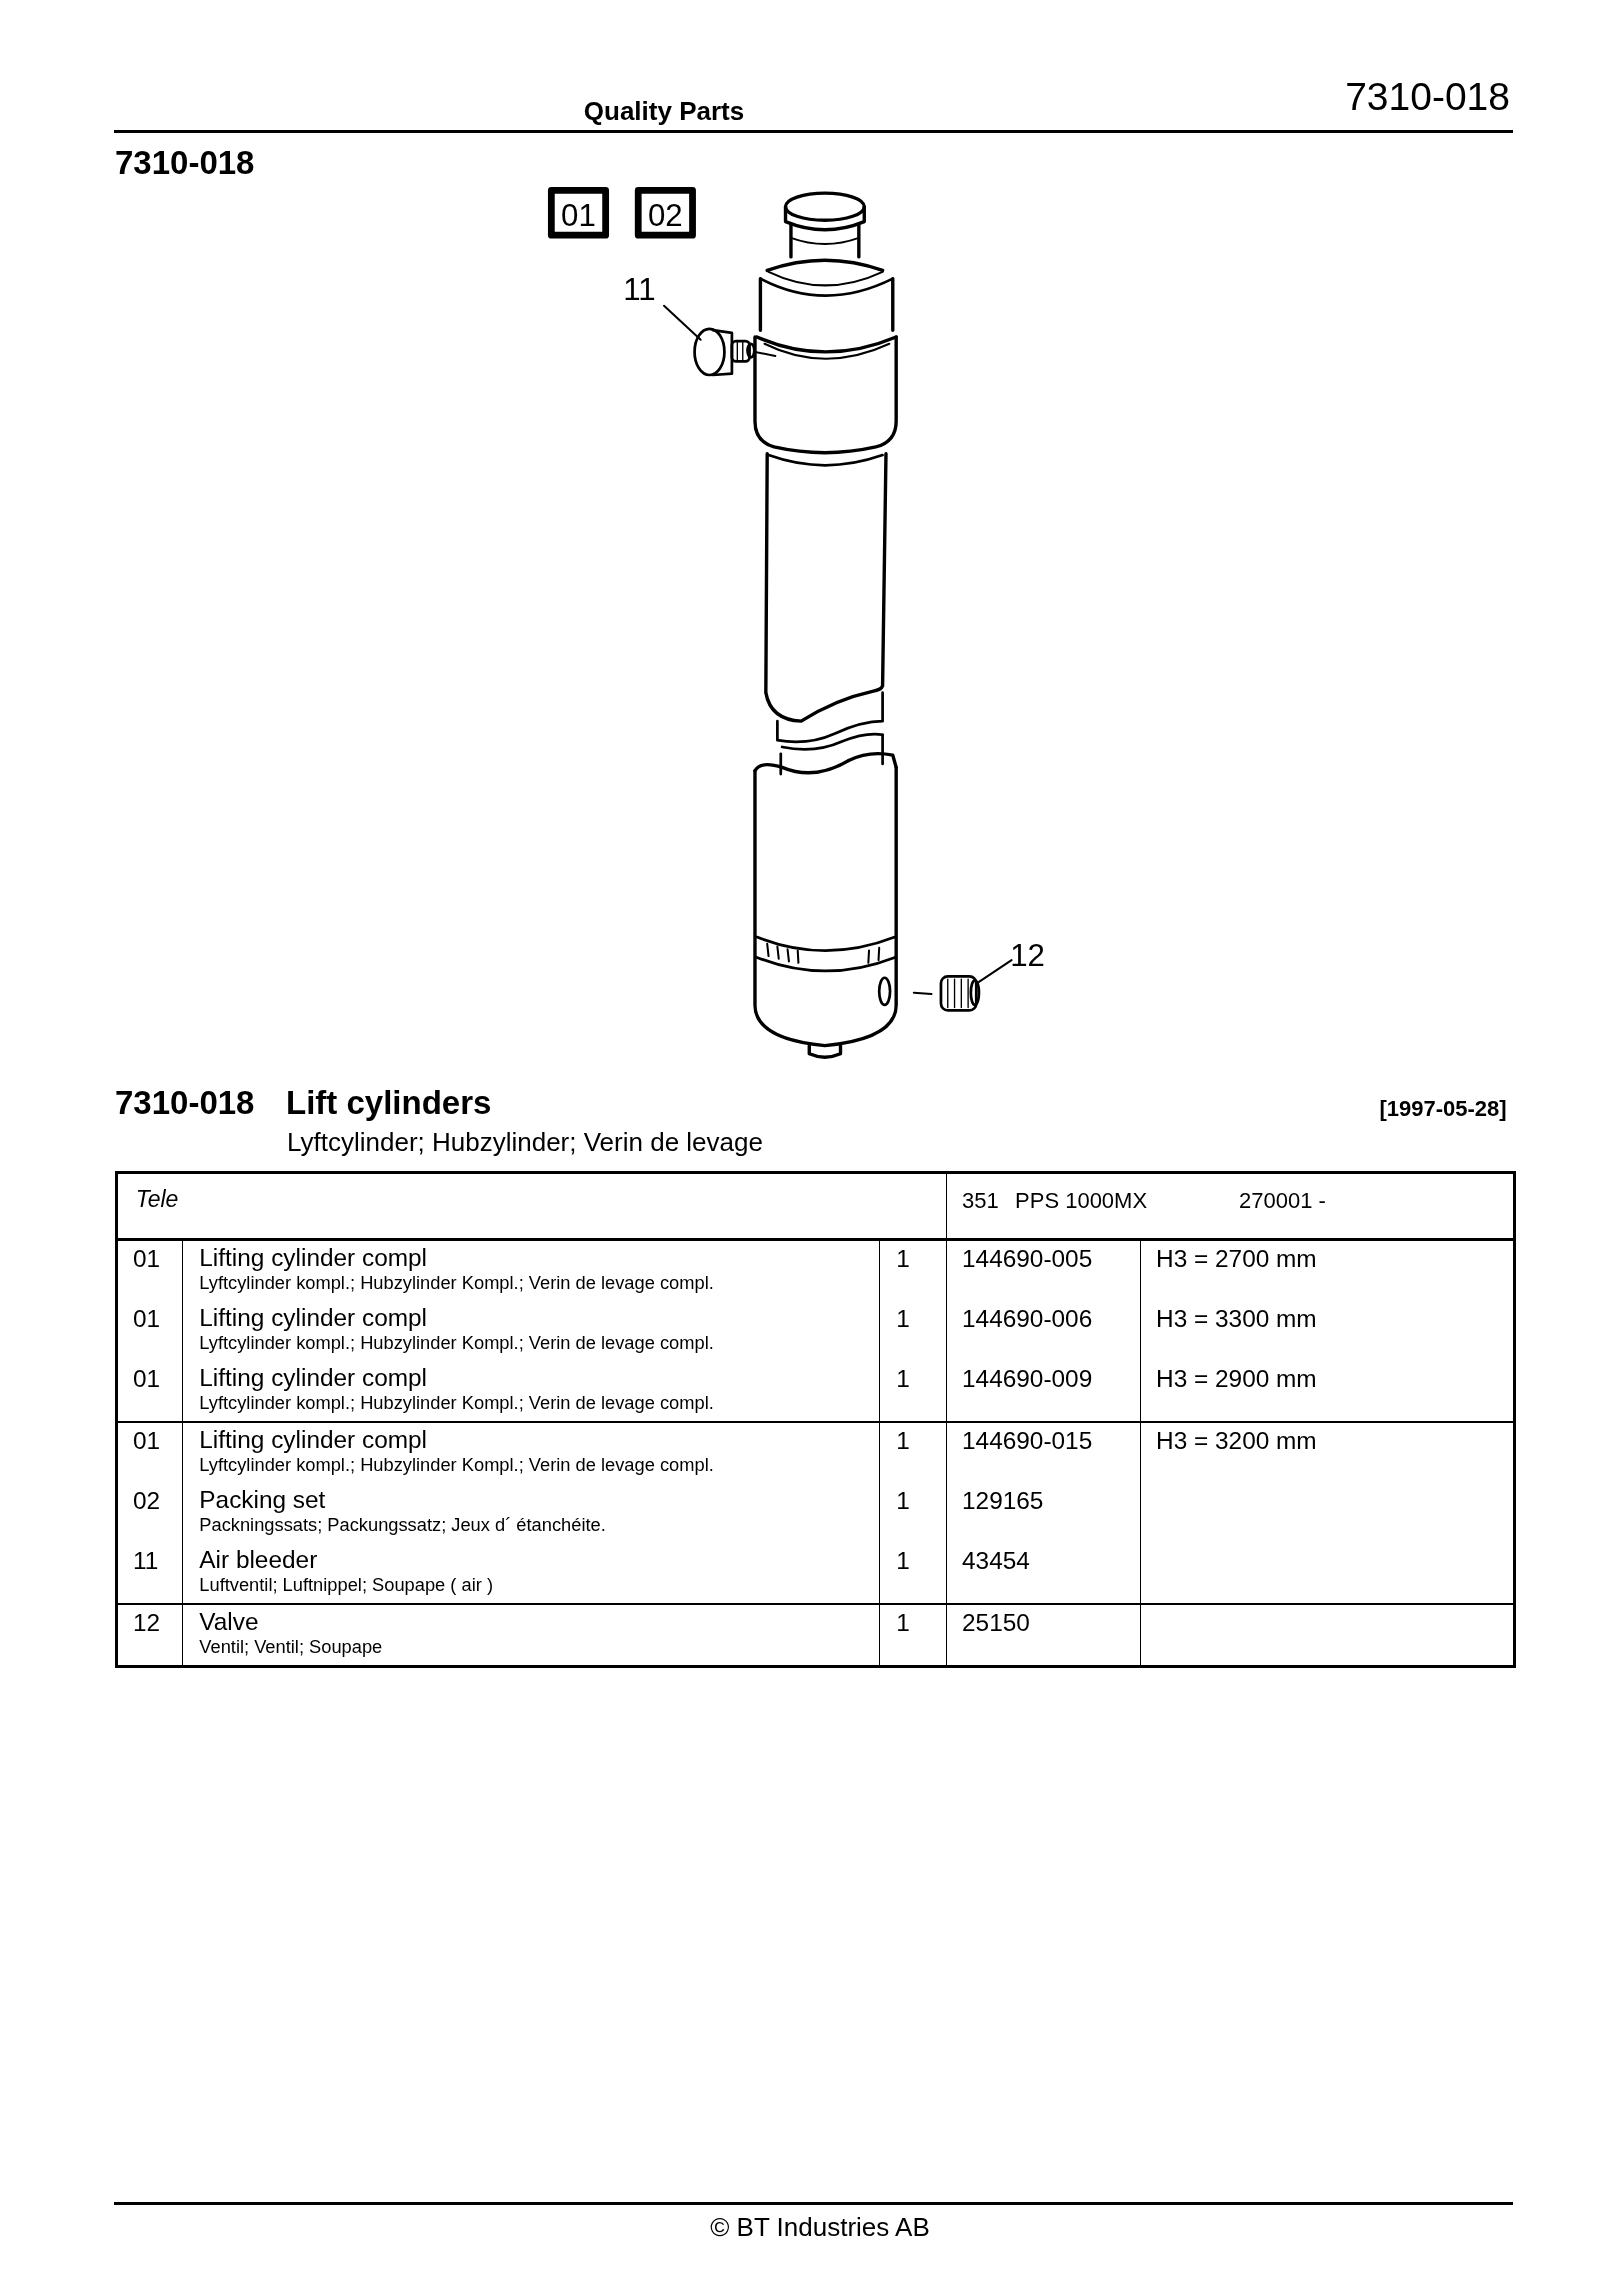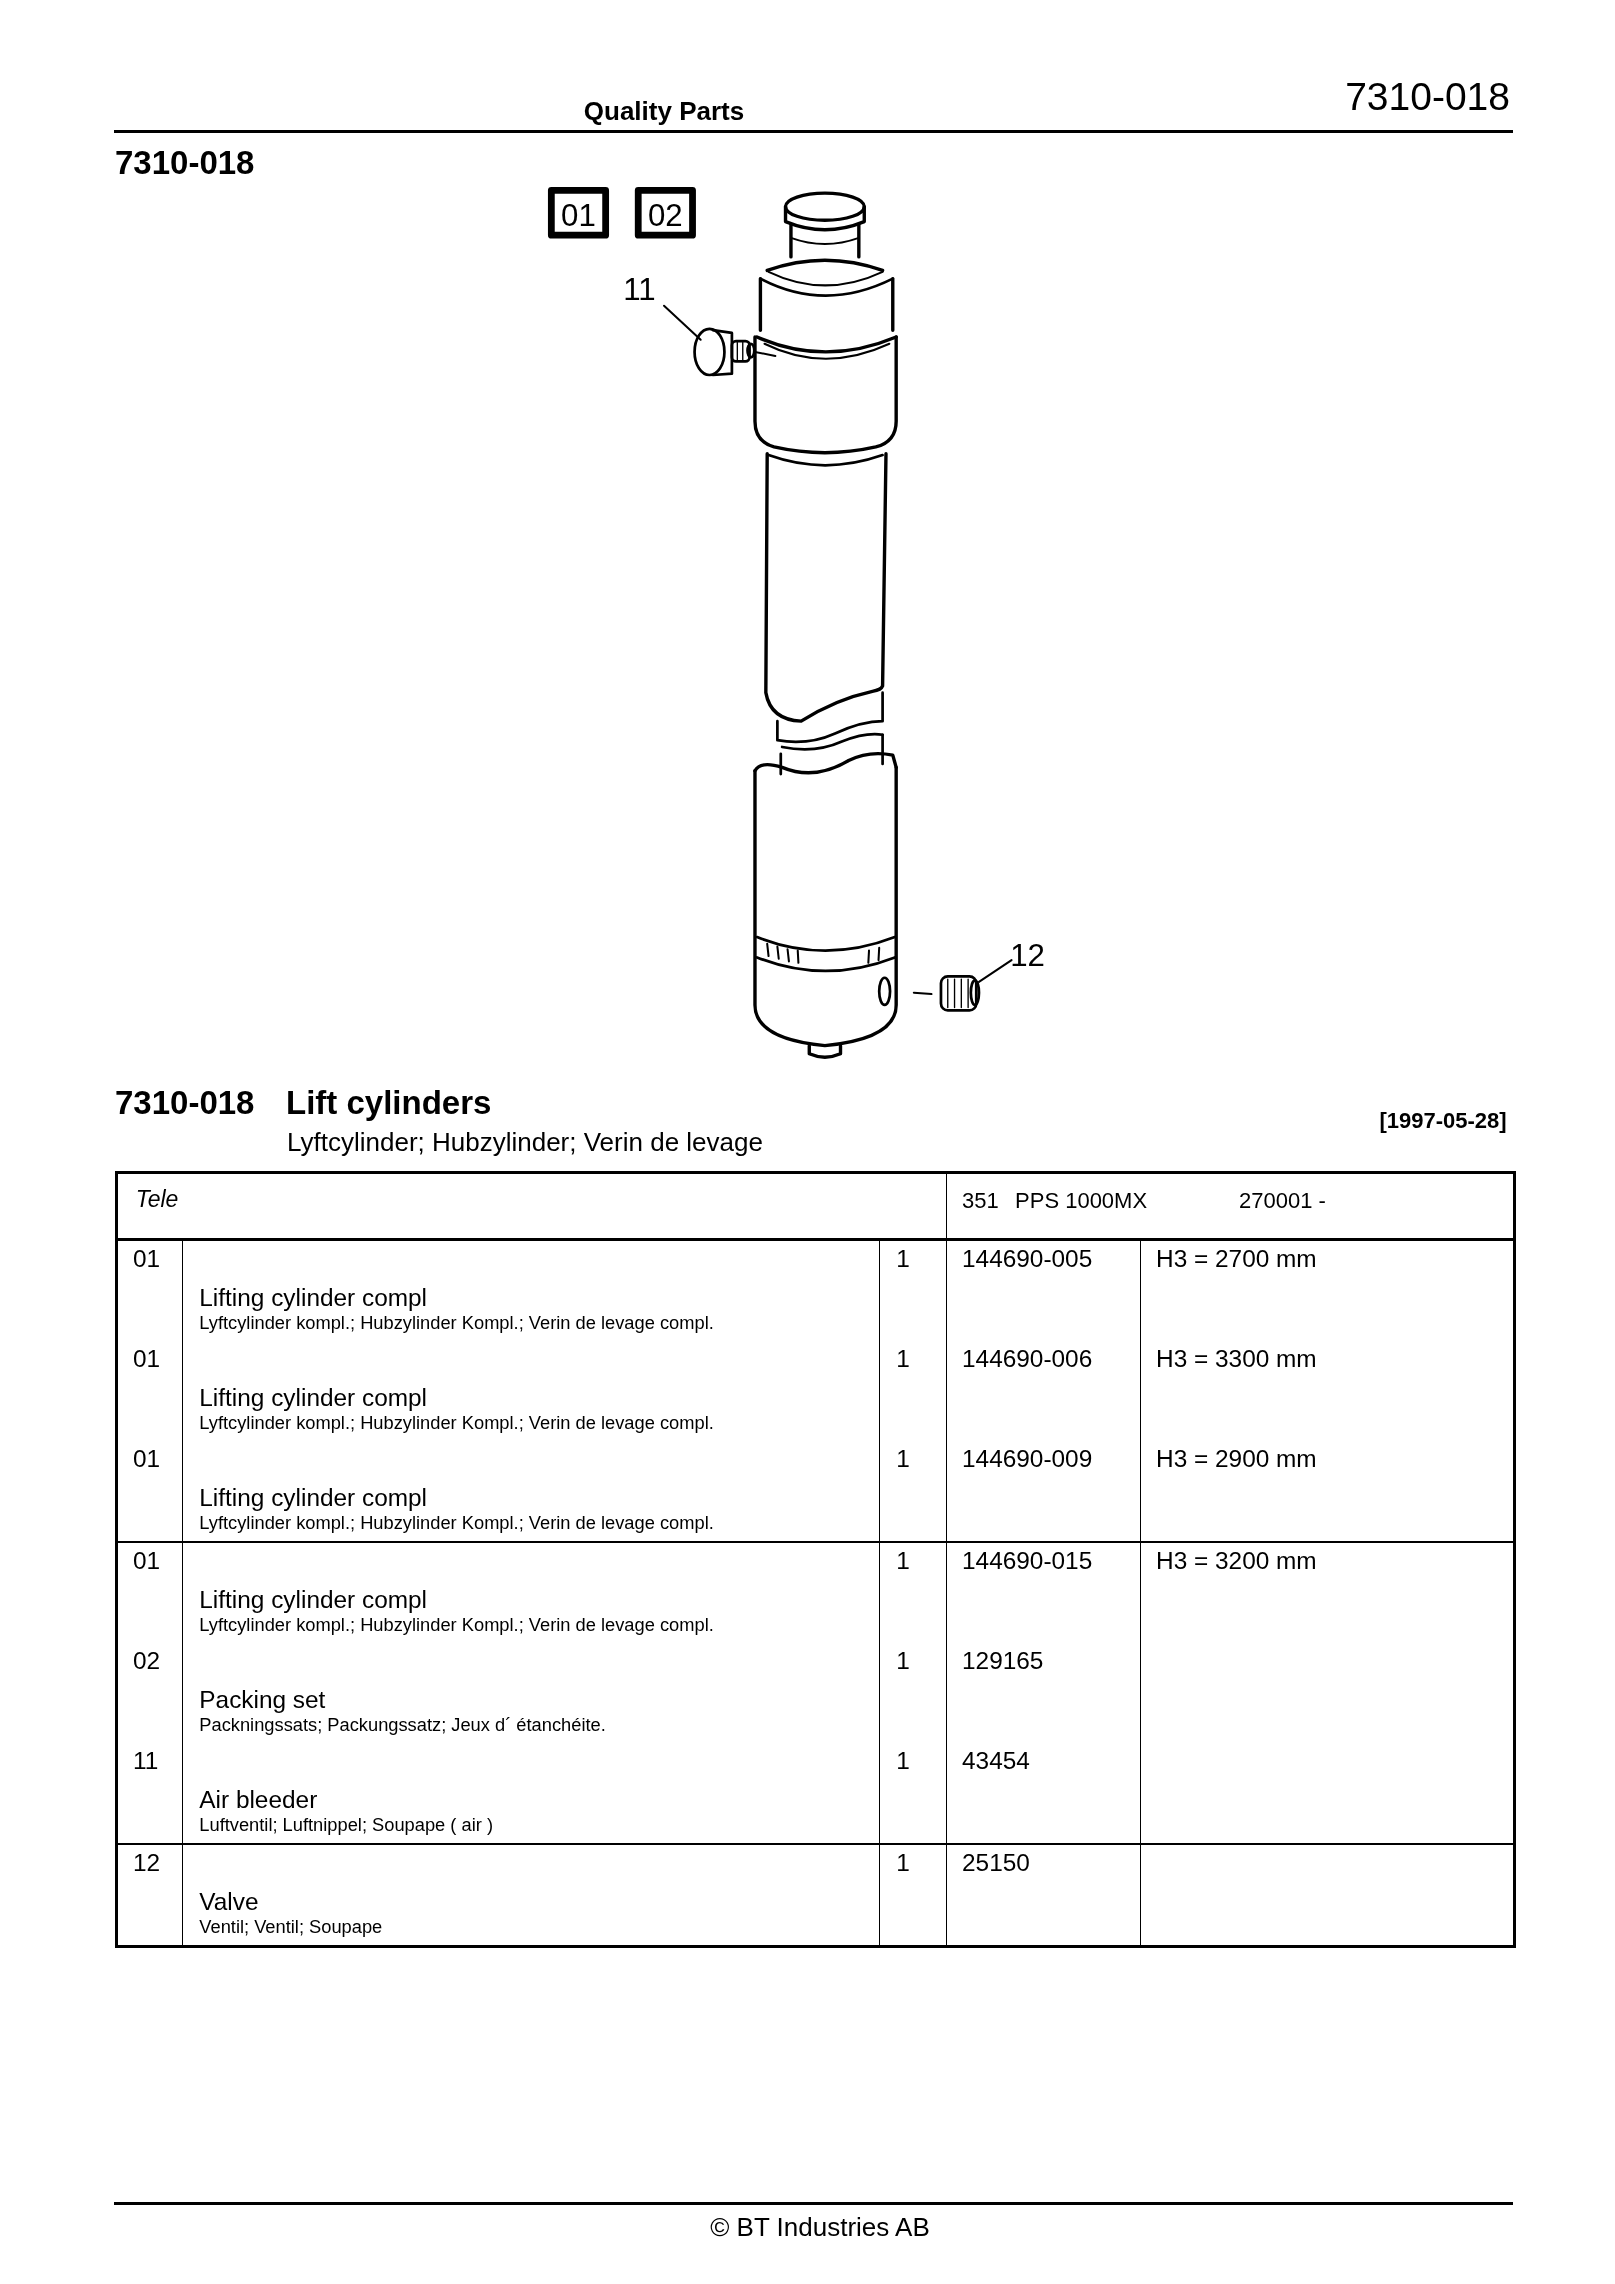--- a/index.html
+++ b/index.html
@@ -14,21 +14,21 @@
   }
   .hdr-right { right: 106px; top: 75px; font-size: 39px; }
   .hdr-rule { left: 114px; width: 1399px; top: 130px; height: 3.4px; background: #000; }
   .code-top { left: 115px; top: 144px; font-weight: bold; font-size: 33px; }
 
   .diagram { left: 516px; top: 170px; width: 611px; height: 896px; }
 
   .title-row { left: 115px; top: 1084px; width: 1397px; height: 41px; }
   .title-code { position: absolute; left: 0; top: 0; font-weight: bold; font-size: 33px; }
   .title-name { position: absolute; left: 171px; top: 0; font-weight: bold; font-size: 33px; }
-  .title-date { position: absolute; right: 5.4px; top: 24px; font-weight: bold; font-size: 22px; }
+  .title-date { position: absolute; right: 5.4px; top: 12px; font-weight: bold; font-size: 22px; }
   .subtitle { left: 287px; top: 1127px; font-size: 26px; }
 
   table.parts {
     position: absolute; left: 115px; top: 1171px; width: 1397px;
     border-collapse: collapse; table-layout: fixed;
     border: 3.4px solid #000;
   }
   table.parts td { border-left: 1.4px solid #000; vertical-align: top; padding: 0; }
   table.parts td:first-child { border-left: none; }
   .model-row td { height: 50px; border-bottom: 3.4px solid #000; }
@@ -38,21 +38,21 @@
   .col-head td {
     height: 39px; font-size: 19px; text-align: center; vertical-align: middle;
     border-bottom: 4.1px double #000;
   }
   .item td { font-size: 24.4px; }
   .item .pos { padding: 4.1px 0 0 15px; }
   .item .desc { padding: 4.1px 0 0 16.3px; }
   .item .pcs { padding: 4.1px 0 0 16.3px; }
   .item .partno { padding: 4.1px 0 0 15px; }
   .item .note { padding: 4.1px 0 0 15px; }
-  .item .desc-main { display: block; line-height: 26px; margin-top: 40px; }
+  .item .desc-main { display: block; line-height: 26px; }
   .item .desc-sub { display: block; font-size: 18.3px; line-height: 24.4px; height: 30px; }
   .group-end td { border-bottom: 2px solid #000; }
 
   .footer-rule { left: 114px; width: 1399px; top: 2202px; height: 3.4px; background: #000; }
   .footer-text { left: 12px; width: 1616px; top: 2212px; text-align: center; font-size: 26px; }
 </style>
 </head>
 <body>
 
 <div class="abs hdr-center">Quality Parts</div>

